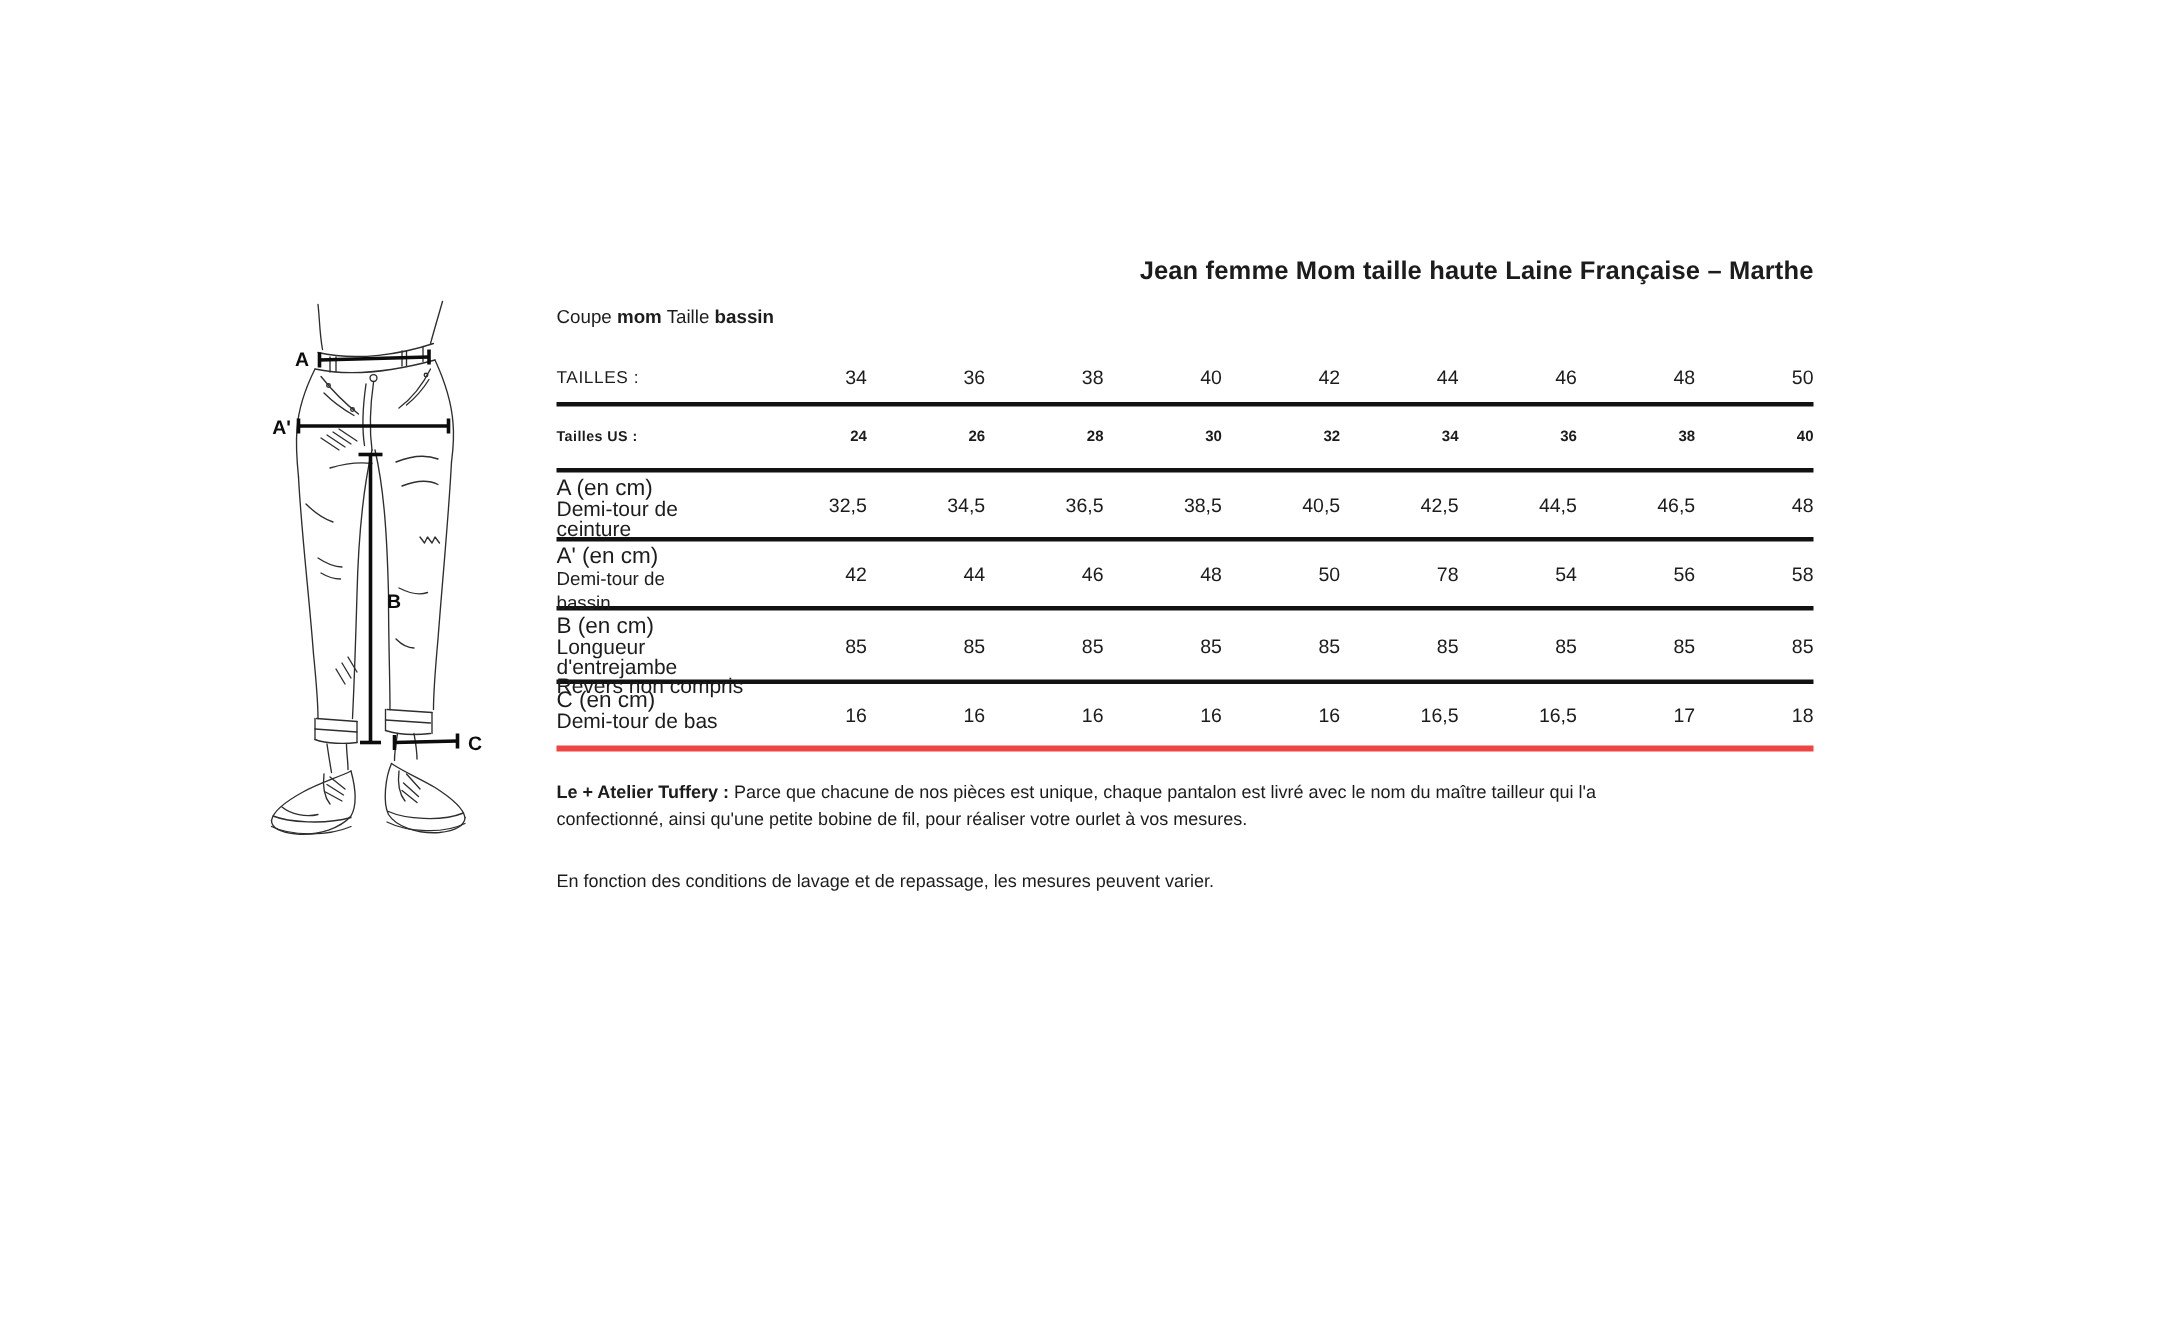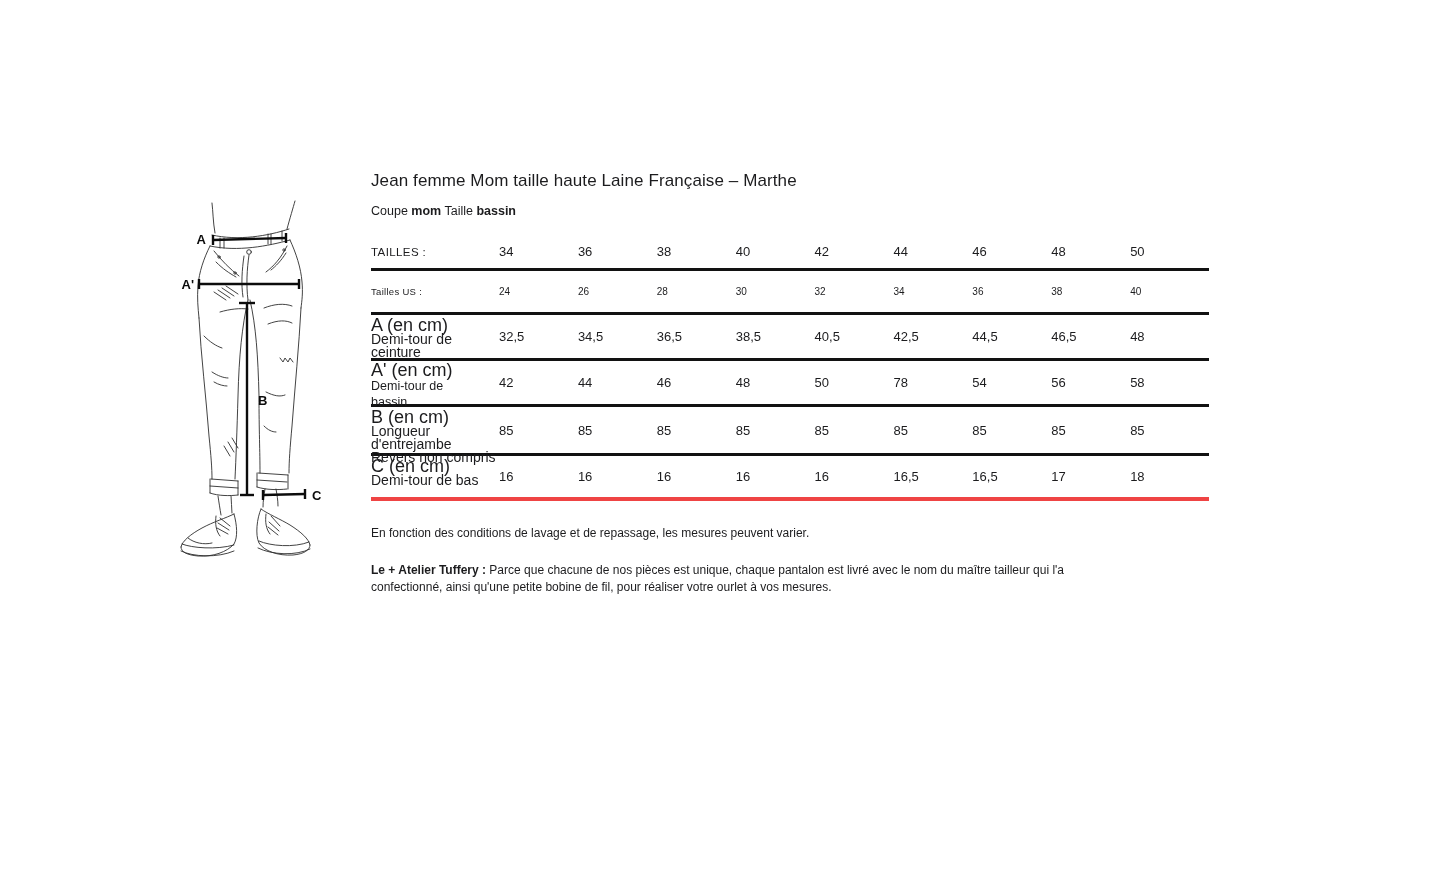--- a/index.html
+++ b/index.html
@@ -31,41 +31,41 @@
     font-family: "Liberation Sans", sans-serif;
     font-weight: 700; font-size: 13px; fill: #0c0c0c;
   }
 
   
   .content {
     position: absolute;
     left: 371px; top: 171px;
     width: 838px;
   }
-  .title { font-size: 17px; font-weight: 400; line-height: 20px; letter-spacing: 0.1px; }
+  .title { font-size: 17px; font-weight: 700; line-height: 20px; letter-spacing: 0.1px; text-align: right; }
   .subtitle { font-size: 12.5px; line-height: 15px; margin-top: 13px; }
   .subtitle strong { font-weight: 700; }
 
   
   .sizetable { margin-top: 16px; width: 838px; }
   .trow { display: flex; align-items: center; }
   .tlabel { flex: 0 0 128px; text-align: left; }
-  .tcell { flex: 1 1 0; text-align: left; }
+  .tcell { flex: 1 1 0; text-align: right; }
 
   .row-sizes { height: 36px; border-bottom: 3px solid #121212; }
   .row-sizes .tlabel { font-size: 11.5px; letter-spacing: 0.4px; }
   .row-sizes .tcell { font-size: 13px; }
 
-  .row-us { height: 44px; border-bottom: 3px solid #121212; }
+  .row-us { height: 44px; border-bottom: 3px solid #121212; font-weight: bold; }
   .row-us .tlabel { font-size: 9.5px; letter-spacing: 0.3px; }
   .row-us .tcell { font-size: 10px; }
 
   .mrow .tlabel { align-self: stretch; padding-top: 3px; }
   .mrow .tcell { font-size: 13px; }
-  .mname { font-size: 18px; line-height: 15px; font-weight: 400; }
+  .mname { font-size: 15px; line-height: 15px; font-weight: 400; }
   .msub { font-size: 14px; line-height: 13px; }
   .msub-lg { font-size: 12.5px; line-height: 16px; }
 
   .row-a  { height: 46px; border-bottom: 3px solid #121212; }
   .row-ap { height: 46px; border-bottom: 3px solid #121212; }
   .row-ap .tlabel { height: 58px; overflow: hidden; padding-top: 2px; }
   .row-b  { height: 49px; border-bottom: 3px solid #121212; }
   .row-c  { height: 45px; border-bottom: 4px solid #ef4444; }
 
   
@@ -287,17 +287,17 @@
       <div class="tcell">16</div>
       <div class="tcell">16</div>
       <div class="tcell">16,5</div>
       <div class="tcell">16,5</div>
       <div class="tcell">17</div>
       <div class="tcell">18</div>
     </div>
 
   </div>
 
+  <p class="note note-tuffery"><strong>Le + Atelier Tuffery :</strong><span> Parce que chacune de nos pièces est unique, chaque pantalon est livré avec le nom du maître tailleur qui l'a confectionné, ainsi qu'une petite bobine de fil, pour réaliser votre ourlet à vos mesures.</span></p>
+
   <p class="note note-washing">En fonction des conditions de lavage et de repassage, les mesures peuvent varier.</p>
 
-  <p class="note note-tuffery"><strong>Le + Atelier Tuffery :</strong><span> Parce que chacune de nos pièces est unique, chaque pantalon est livré avec le nom du maître tailleur qui l'a confectionné, ainsi qu'une petite bobine de fil, pour réaliser votre ourlet à vos mesures.</span></p>
-
 </div>
 
 </body></html>

